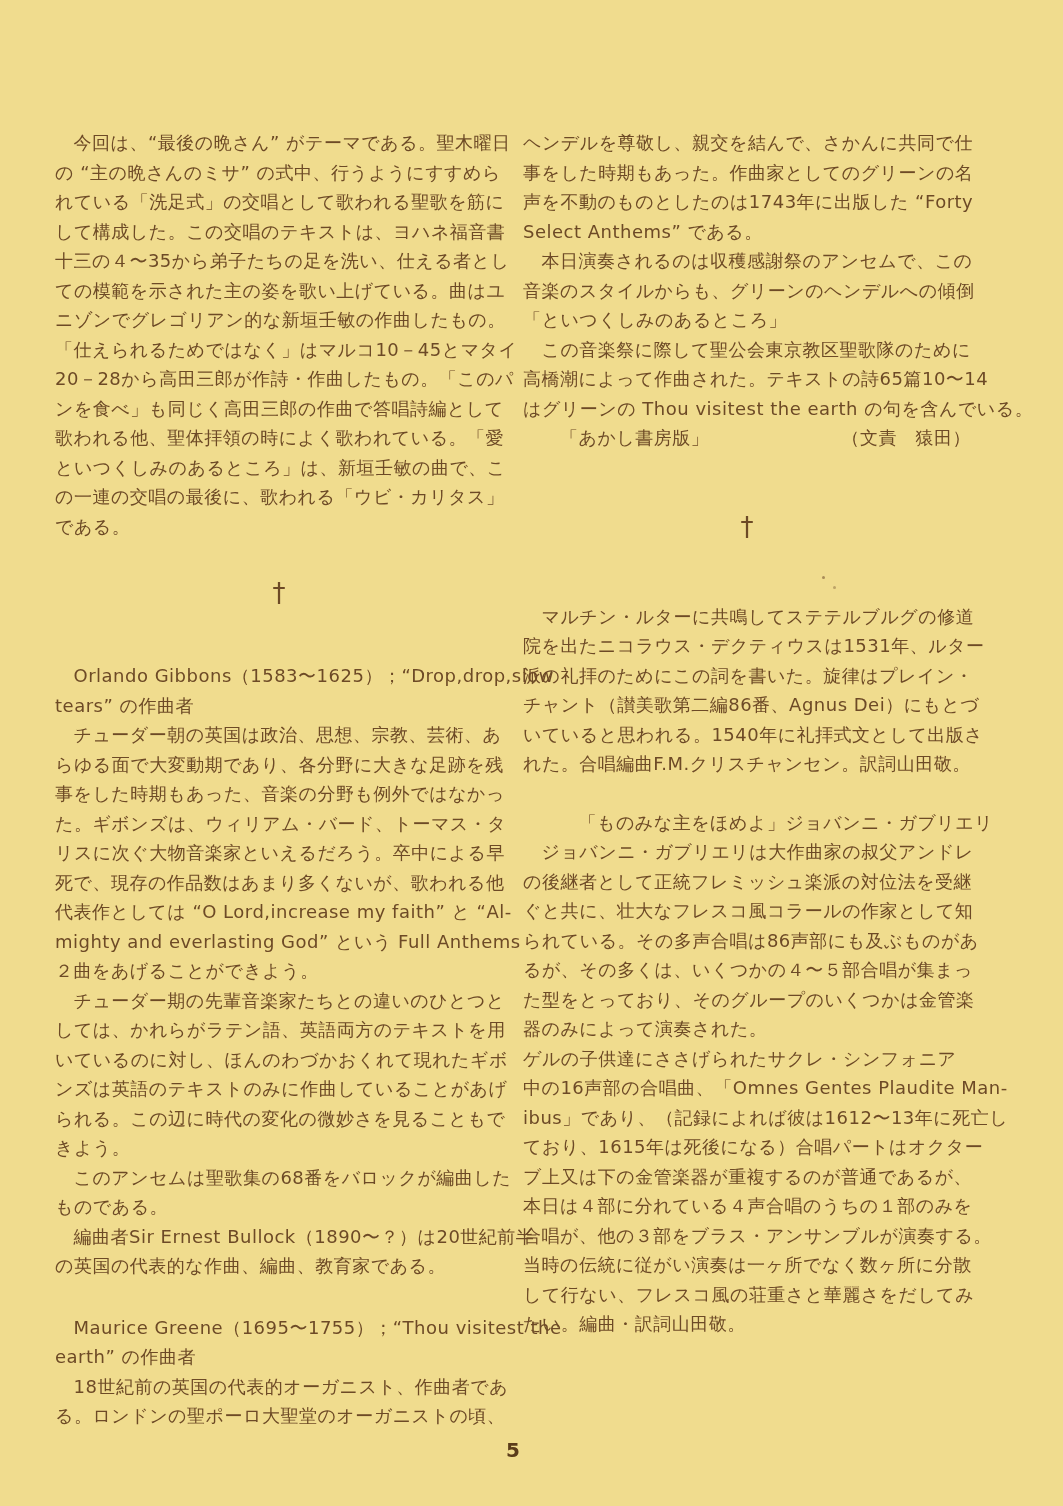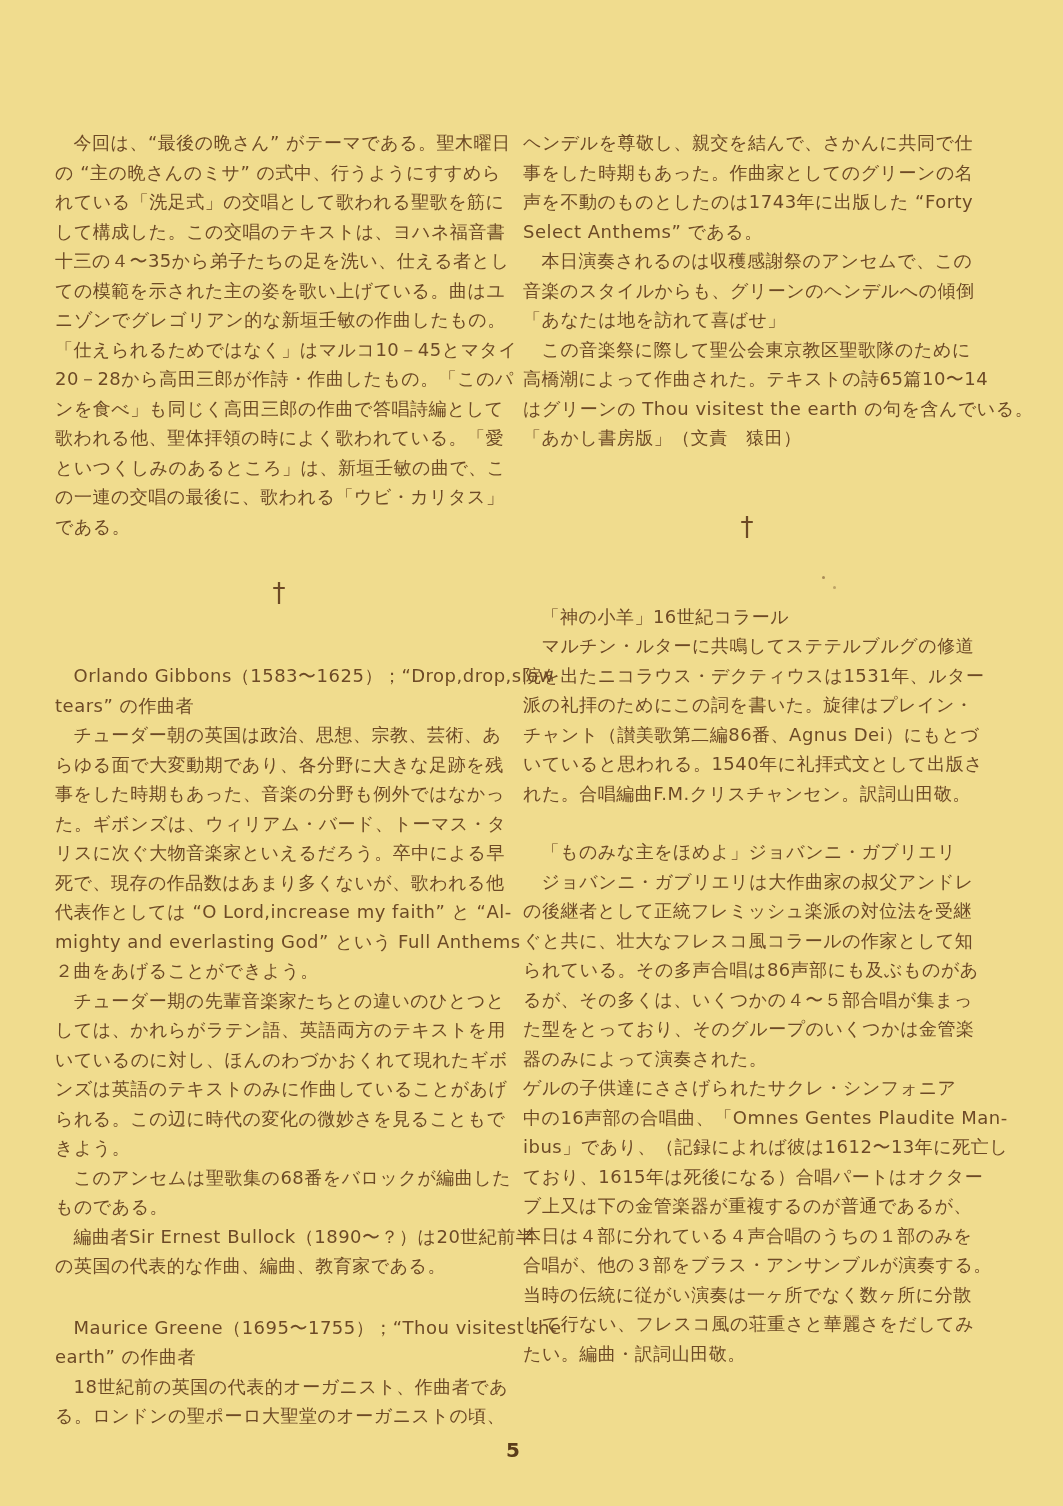--- a/index.html
+++ b/index.html
@@ -23,21 +23,22 @@
   .line {
     height: 29.5px;
     line-height: 29.5px;
     font-size: 18px;
     letter-spacing: 0.5px;
     white-space: pre;
     overflow: visible;
   }
   .line.split {
     display: flex;
-    justify-content: flex-start;
+    justify-content: space-between;
+    margin-left: 37px;
   }
   .cross {
     height: 34px;
     line-height: 34px;
     text-align: center;
     font-size: 26px;
     color: #6d4a26;
   }
   
   .col-left  .block:nth-child(2) { margin-top: 35px; }
@@ -117,29 +118,28 @@
       </div>
     </div>
   <div class="col col-right">
       <div class="block paragraph">
         <div class="line">ヘンデルを尊敬し、親交を結んで、さかんに共同で仕</div>
         <div class="line">事をした時期もあった。作曲家としてのグリーンの名</div>
         <div class="line">声を不動のものとしたのは1743年に出版した “Forty</div>
         <div class="line">Select Anthems” である。</div>
         <div class="line">　本日演奏されるのは収穫感謝祭のアンセムで、この</div>
         <div class="line">音楽のスタイルからも、グリーンのヘンデルへの傾倒</div>
-        <div class="line">「あなたは地を訪れて喜ばせ」</div>
+        <div class="line">「といつくしみのあるところ」</div>
         <div class="line">　この音楽祭に際して聖公会東京教区聖歌隊のために</div>
         <div class="line">高橋潮によって作曲された。テキストの詩65篇10〜14</div>
         <div class="line">はグリーンの Thou visitest the earth の句を含んでいる。</div>
         <div class="line split"><span>「あかし書房版」</span><span>（文責　猿田）</span></div>
       </div>
       <div class="block cross">†</div>
       <div class="block paragraph">
-        <div class="line split"><span>　「神の小羊」</span><span>16世紀コラール</span></div>
         <div class="line">　マルチン・ルターに共鳴してステテルブルグの修道</div>
         <div class="line">院を出たニコラウス・デクティウスは1531年、ルター</div>
         <div class="line">派の礼拝のためにこの詞を書いた。旋律はプレイン・</div>
         <div class="line">チャント（讃美歌第二編86番、Agnus Dei）にもとづ</div>
         <div class="line">いていると思われる。1540年に礼拝式文として出版さ</div>
         <div class="line">れた。合唱編曲F.M.クリスチャンセン。訳詞山田敬。</div>
       </div>
       <div class="block paragraph">
         <div class="line split"><span>　「ものみな主をほめよ」</span><span>ジョバンニ・ガブリエリ</span></div>
         <div class="line">　ジョバンニ・ガブリエリは大作曲家の叔父アンドレ</div>

